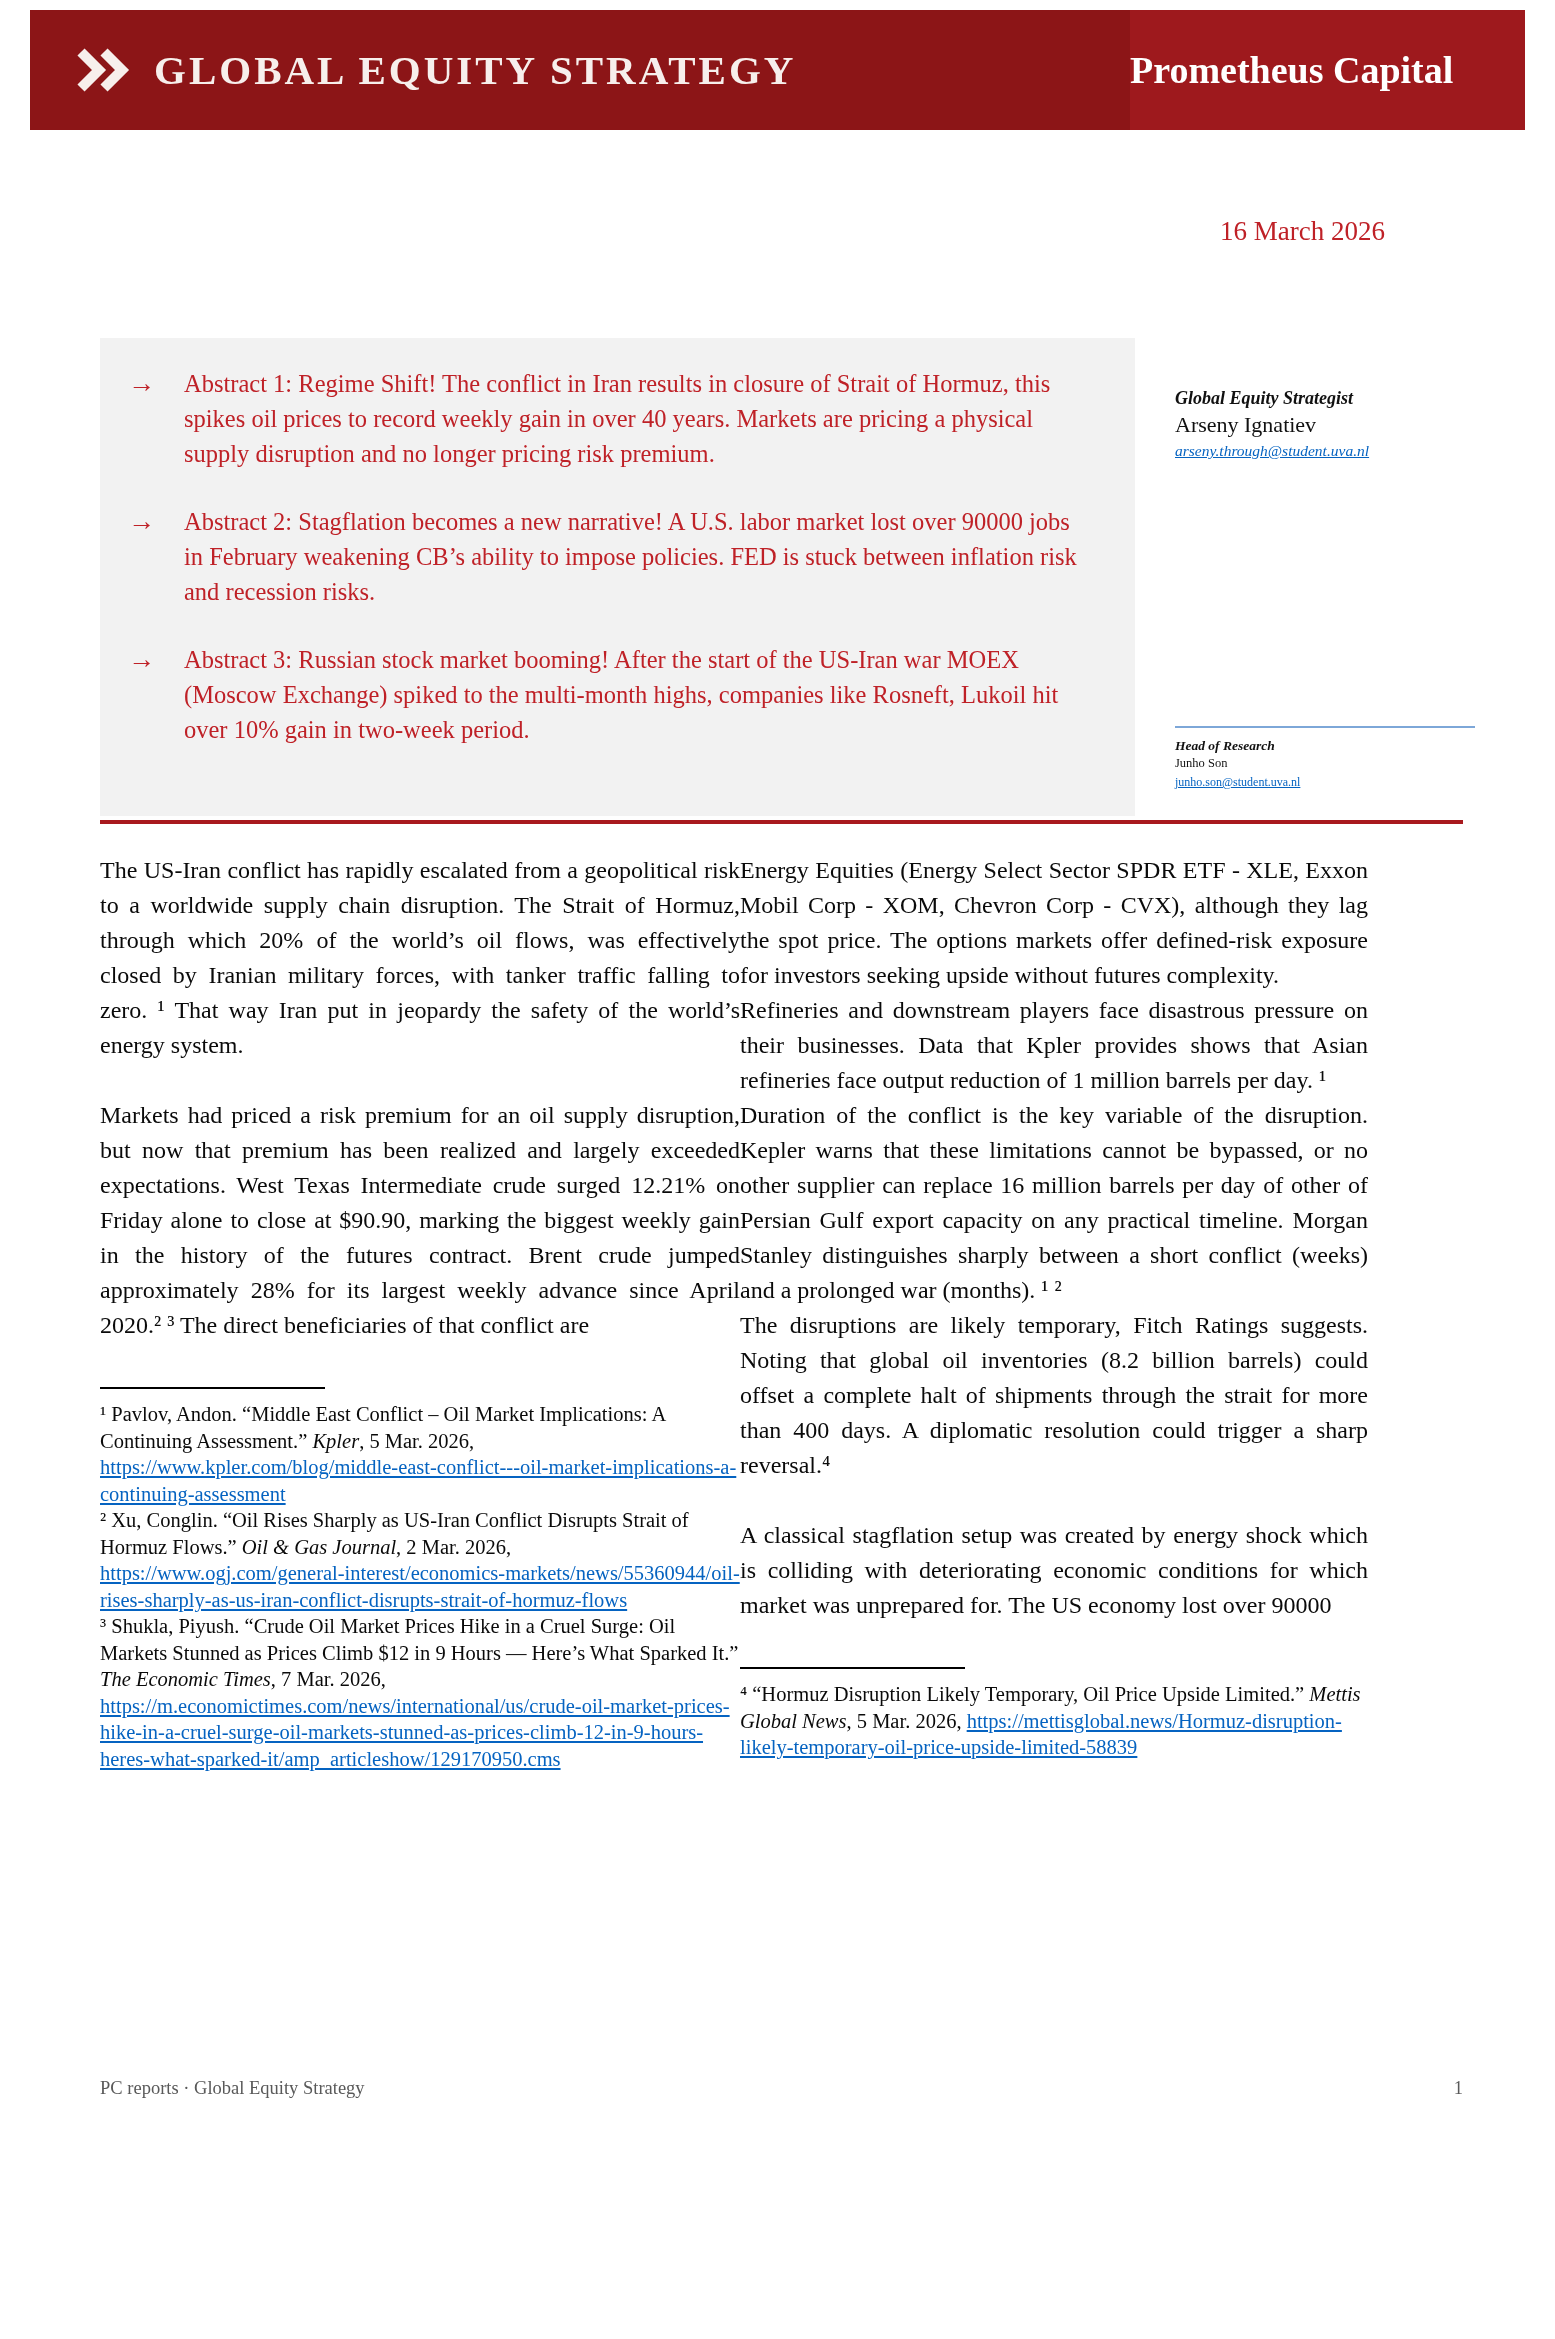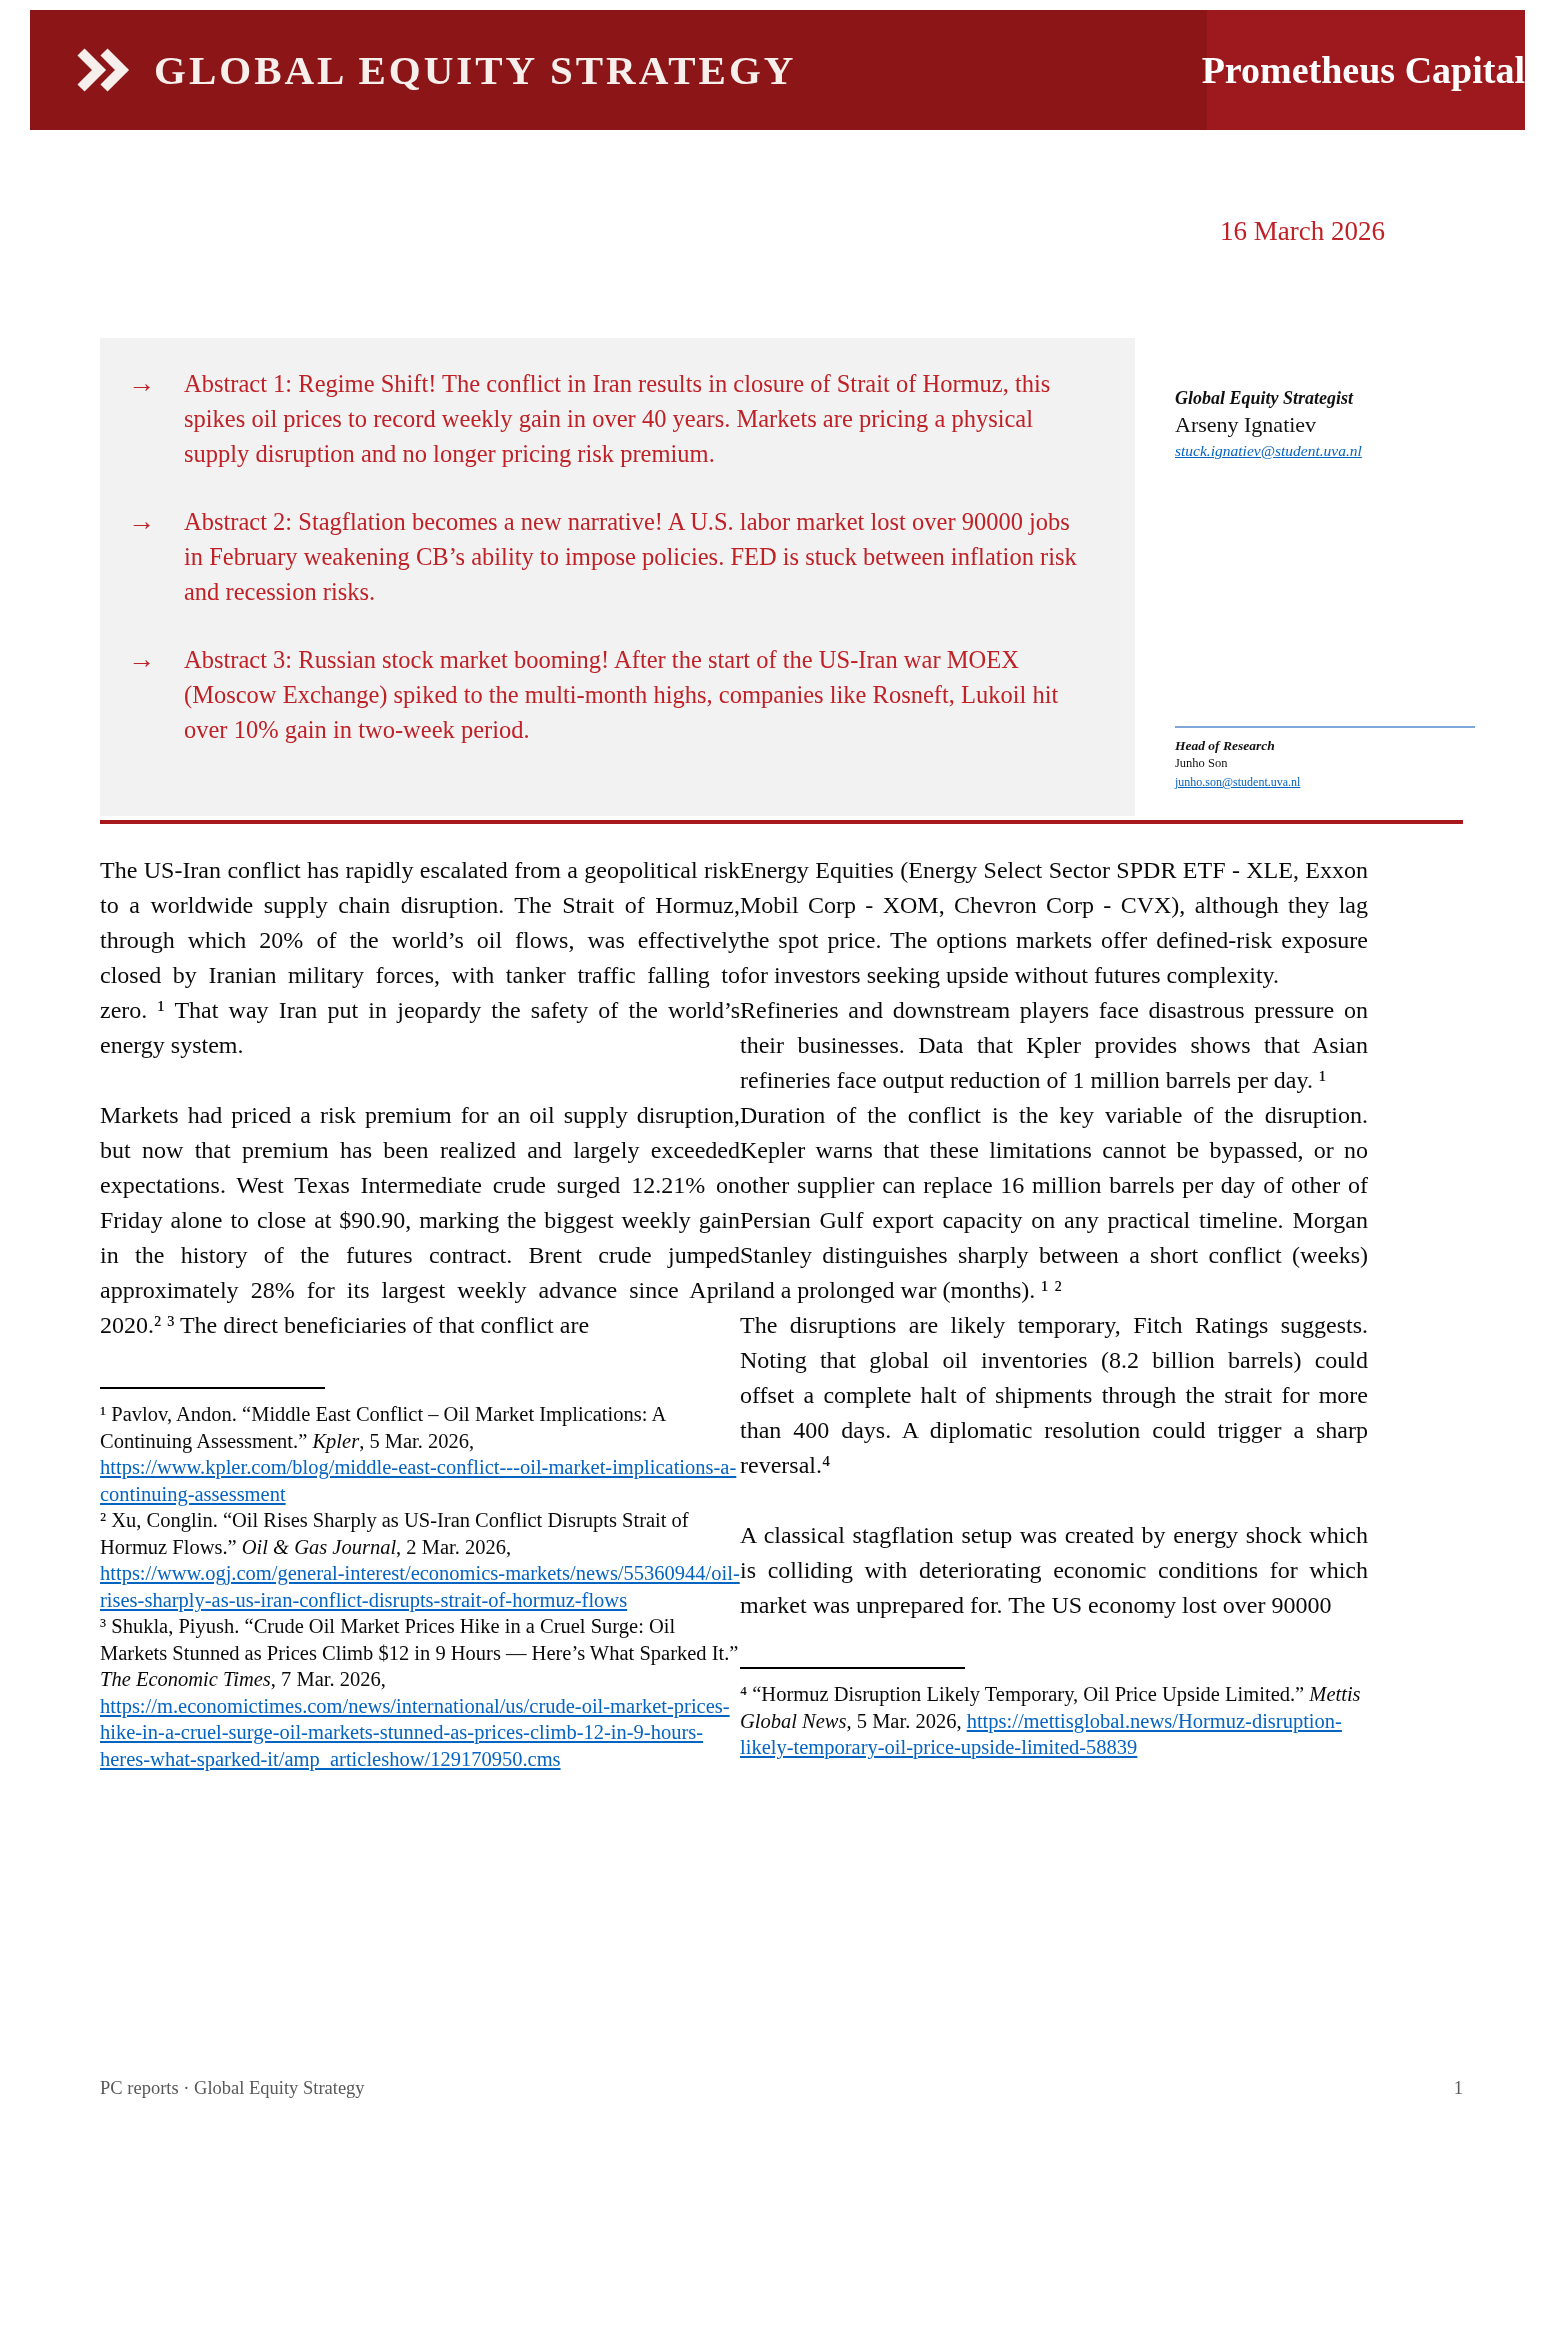--- a/index.html
+++ b/index.html
@@ -13,22 +13,22 @@
   *{box-sizing:border-box}
   body{margin:0;background:#ffffff}
   .page{position:relative;width:1555px;height:2339px;background:#fff;
         font-family:"Liberation Serif",serif;overflow:hidden;color:#111}
 
   
   .topbar{position:absolute;left:30px;top:10px;width:1495px;height:120px;
           background:var(--maroon);display:flex;align-items:center;padding-left:44px}
   .chevrons{display:flex;align-items:center;margin-right:20px;flex:none}
   .brand{font-size:41px;font-weight:bold;letter-spacing:3px;color:#f7efec;white-space:nowrap}
-  .logo-box{position:absolute;right:0;top:0;height:100%;width:318px;background:var(--logo-red);
-            display:flex;align-items:center;justify-content:flex-end}
+  .logo-box{position:absolute;right:0;top:0;height:100%;width:395px;background:var(--logo-red);
+            display:flex;align-items:center;justify-content:flex-start}
   .logo-box .company{font-size:38px;font-weight:bold;color:#ffffff;white-space:nowrap}
 
   
   .title{position:absolute;left:100px;top:130px;margin:0;width:1010px;
          font-size:43px;line-height:84px;font-weight:bold;color:#141414}
   .date{position:absolute;left:1220px;top:216px;font-size:27px;color:var(--accent-red)}
 
   
   .abstract-row{position:absolute;left:100px;top:338px;width:1380px;display:flex;align-items:flex-start}
   .abstract-box{width:1035px;min-height:478px;background:#f2f2f2;padding:28px 42px 14px 28px}
@@ -100,21 +100,21 @@
       </div>
       <div class="abstract-item">
         <span class="arrow">→</span>
         <span class="abstract-text">Abstract 3: Russian stock market booming! After the start of the US-Iran war MOEX (Moscow Exchange) spiked to the multi-month highs, companies like Rosneft, Lukoil hit over 10% gain in two-week period.</span>
       </div>
     </div>
 
     <aside class="sidebar">
       <div class="role">Global Equity Strategist</div>
       <div class="name">Arseny Ignatiev</div>
-      <a class="email" href="#">stuck.ignatiev@student.uva.nl</a>
+      <a class="email" href="#">arseny.through@student.uva.nl</a>
 
       <hr class="sidebar-divider">
 
       <div class="role2">Head of Research</div>
       <div class="name2">Junho Son</div>
       <a class="email2" href="#">junho.son@student.uva.nl</a>
     </aside>
   </section>
 
   <div class="red-rule"></div>

